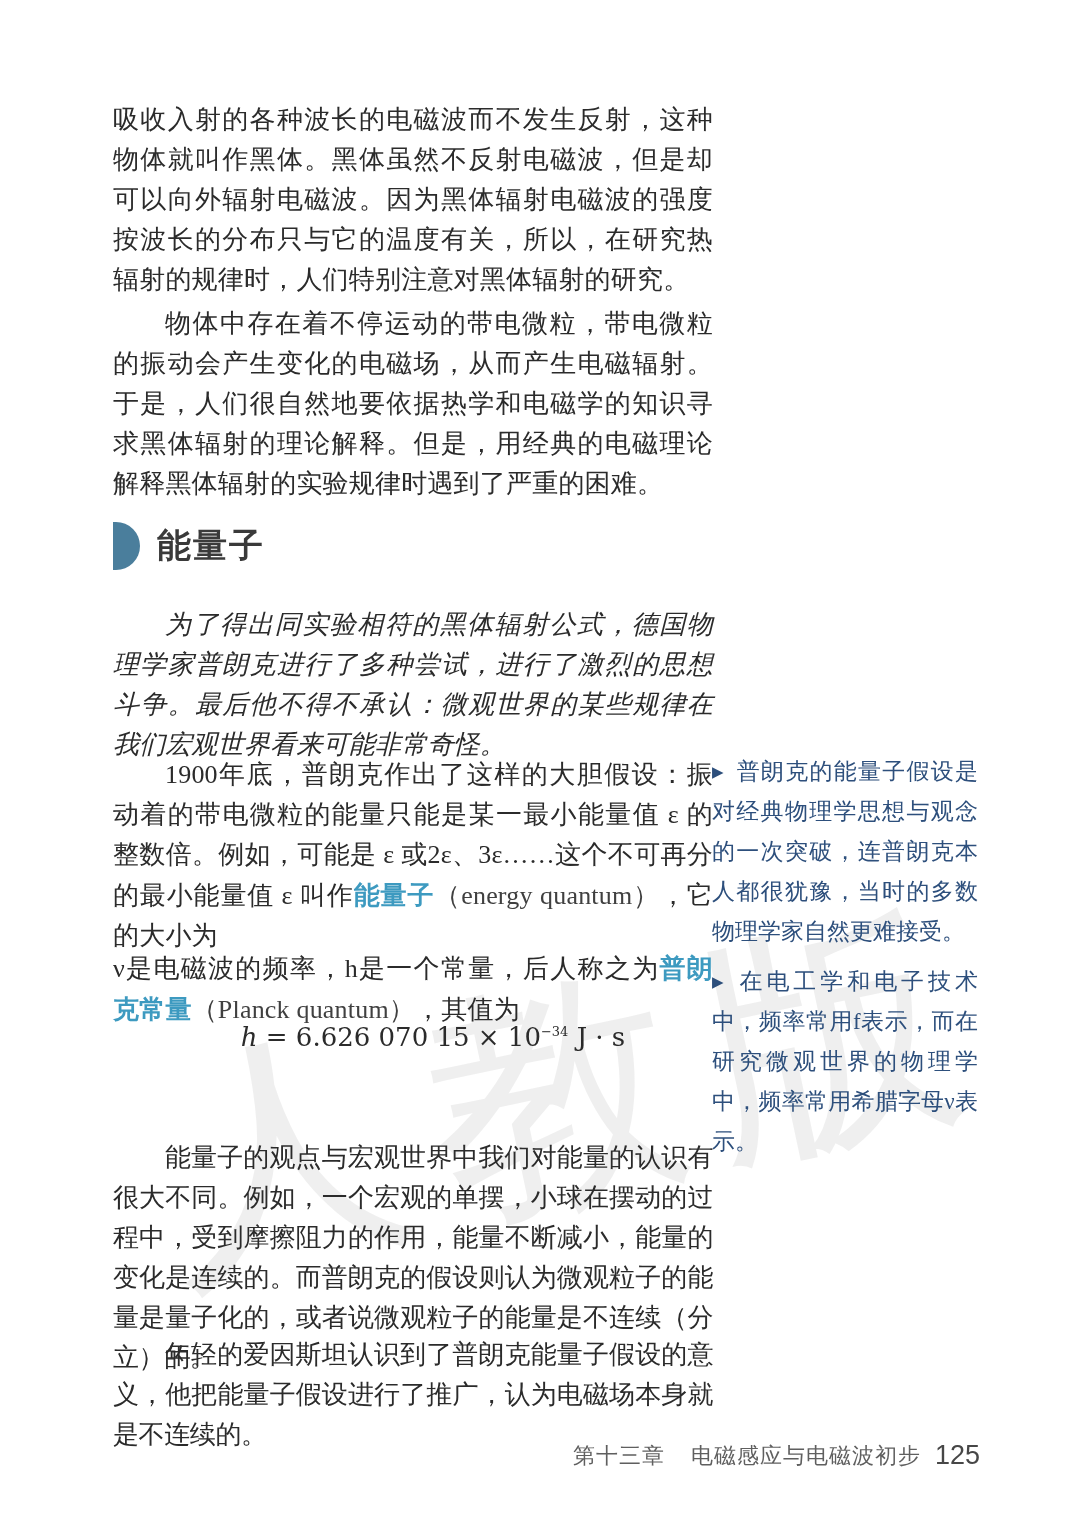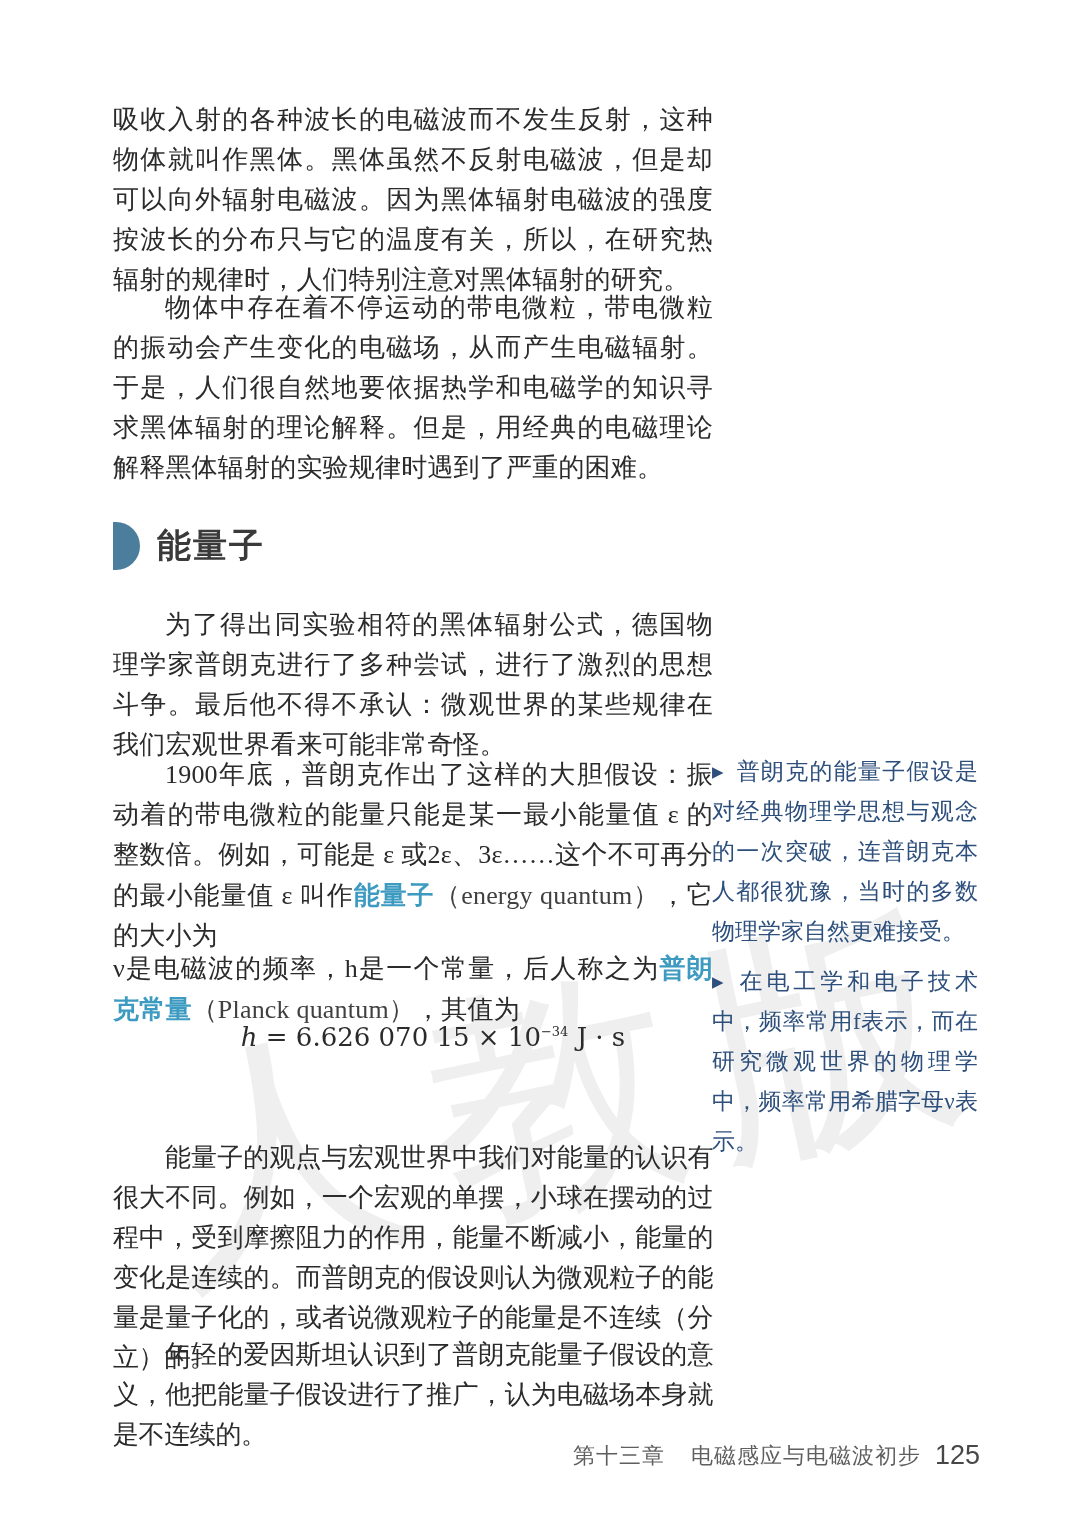--- a/index.html
+++ b/index.html
@@ -64,28 +64,28 @@
 </style>
 </head>
 <body>
 
 <div class="page">
 
   <div class="watermark">人教版</div>
 
   <p class="block para" style="top:100px;">吸收入射的各种波长的电磁波而不发生反射，这种物体就叫作黑体。黑体虽然不反射电磁波，但是却可以向外辐射电磁波。因为黑体辐射电磁波的强度按波长的分布只与它的温度有关，所以，在研究热辐射的规律时，人们特别注意对黑体辐射的研究。</p>
 
-  <p class="block para indent" style="top:288px;">物体中存在着不停运动的带电微粒，带电微粒的振动会产生变化的电磁场，从而产生电磁辐射。于是，人们很自然地要依据热学和电磁学的知识寻求黑体辐射的理论解释。但是，用经典的电磁理论解释黑体辐射的实验规律时遇到了严重的困难。</p>
+  <p class="block para indent" style="top:304px;">物体中存在着不停运动的带电微粒，带电微粒的振动会产生变化的电磁场，从而产生电磁辐射。于是，人们很自然地要依据热学和电磁学的知识寻求黑体辐射的理论解释。但是，用经典的电磁理论解释黑体辐射的实验规律时遇到了严重的困难。</p>
 
   <div class="block section-heading">
     <div class="section-icon"></div>
     <div class="section-title">能量子</div>
   </div>
 
-  <p class="block para indent" style="top:605px;">为了得出同实验相符的黑体辐射公式，德国物理学家普朗克进行了多种尝试，进行了激烈的思想斗争。最后他不得不承认：微观世界的某些规律在我们宏观世界看来可能非常奇怪。</p>
+  <p class="block para indent" style="top:605px;font-style:italic;">为了得出同实验相符的黑体辐射公式，德国物理学家普朗克进行了多种尝试，进行了激烈的思想斗争。最后他不得不承认：微观世界的某些规律在我们宏观世界看来可能非常奇怪。</p>
 
   <p class="block para indent" style="top:755px;"><span>1900年底，普朗克作出了这样的大胆假设：振动着的带电微粒的能量只能是某一最小能量值 ε 的整数倍。例如，可能是 ε 或2ε、3ε……这个不可再分的最小能量值 ε 叫作</span><span class="kw">能量子</span><span class="kw-en">（energy quantum）</span><span>，它的大小为</span></p>
 
 
   <p class="block para" style="top:948px;"><span>ν是电磁波的频率，h是一个常量，后人称之为</span><span class="kw">普朗克常量</span><span class="kw-en">（Planck quantum）</span><span>，其值为</span></p>
 
   <div class="block formula" style="top:1012px;padding-left:40px;width:560px;"><span class="var">h</span><span> = 6.626 070 15 × 10</span><sup>−34</sup><span> J · s</span></div>
 
 
   <p class="block para indent tight" style="top:1138px;">能量子的观点与宏观世界中我们对能量的认识有很大不同。例如，一个宏观的单摆，小球在摆动的过程中，受到摩擦阻力的作用，能量不断减小，能量的变化是连续的。而普朗克的假设则认为微观粒子的能量是量子化的，或者说微观粒子的能量是不连续（分立）的。</p>

